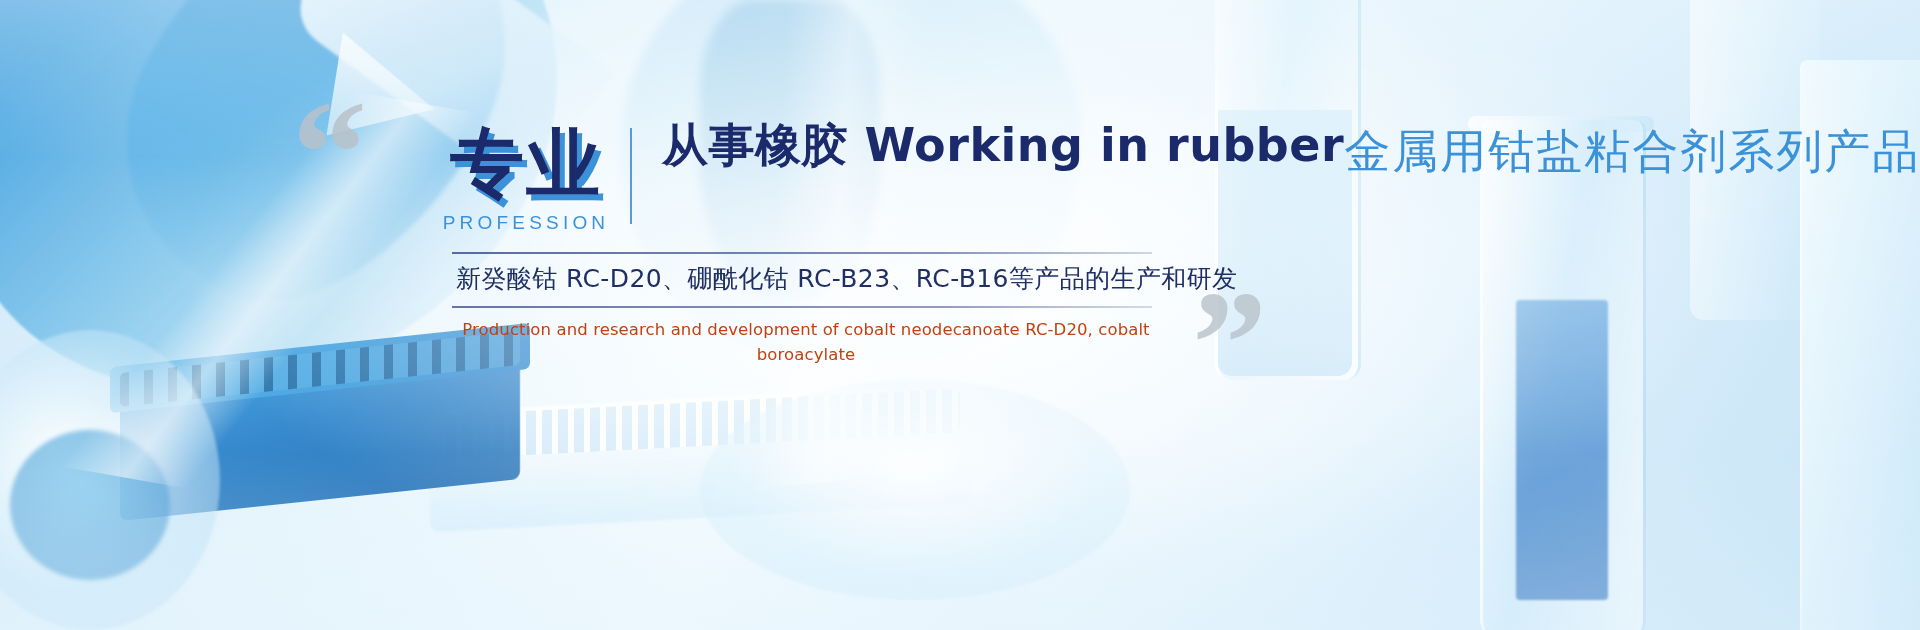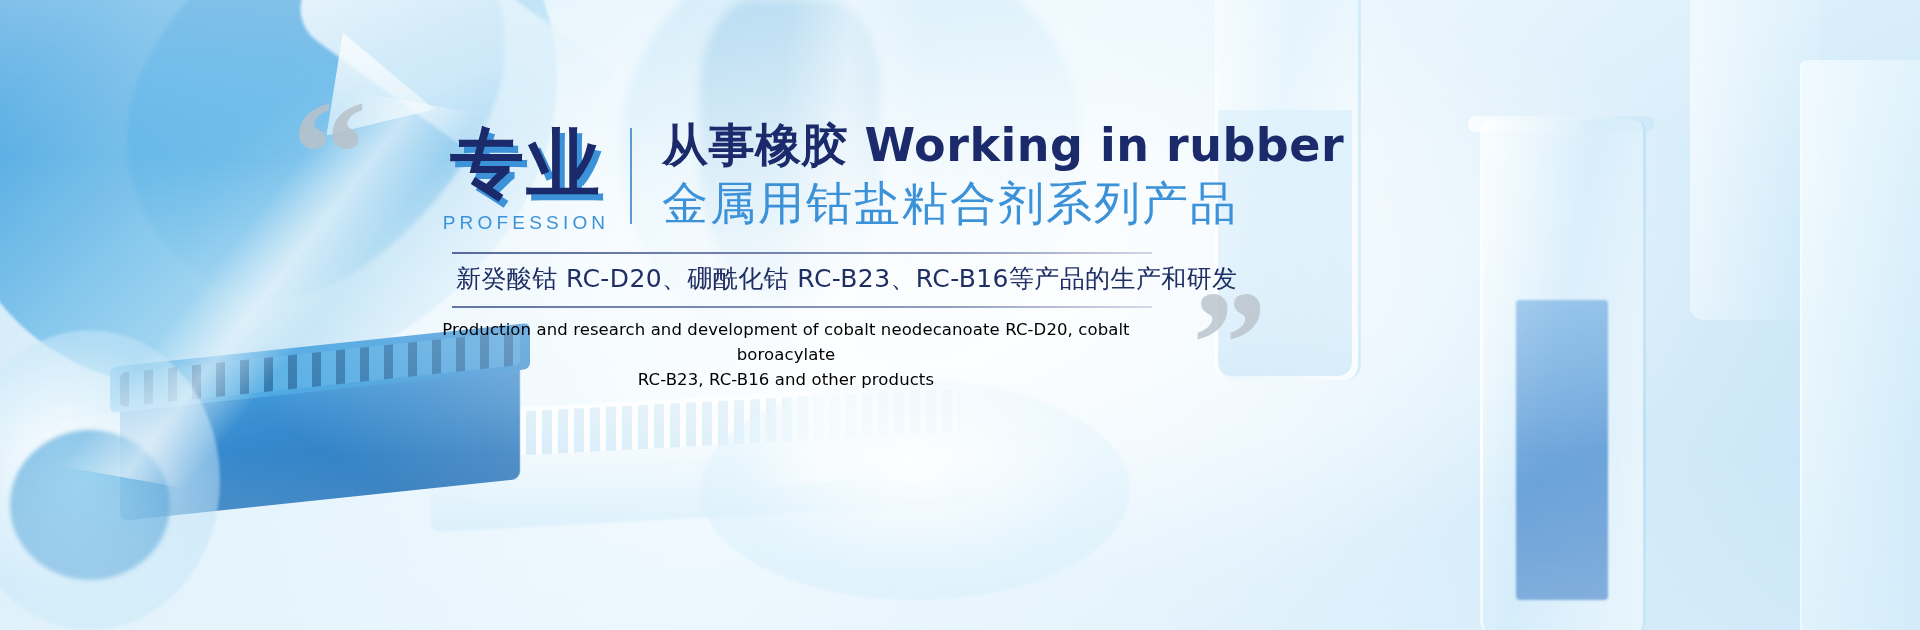--- a/index.html
+++ b/index.html
@@ -224,21 +224,21 @@
     white-space:nowrap;
   }
 
   .v-divider{
     width:2px;height:96px;
     background:#4a8fd0;
     margin:8px 30px 0 26px;
     opacity:.9;
   }
 
-  .titles{display:flex;flex-direction:column;}
+  .titles{display:flex;flex-direction:row;}
   .title-line1{
     font-family:"DejaVu Sans","Liberation Sans",sans-serif;
     font-size:46px;font-weight:700;line-height:1.12;
     color:#1b2a6b;white-space:nowrap;letter-spacing:.5px;
   }
   .title-line2{
     font-family:"DejaVu Sans","Liberation Sans",sans-serif;
     font-size:46px;font-weight:400;line-height:1.12;
     color:#3b92d9;white-space:nowrap;letter-spacing:2px;
     margin-top:6px;
@@ -256,25 +256,25 @@
     font-size:25px;font-weight:400;color:#1f2f63;
     letter-spacing:.4px;white-space:nowrap;
   }
 
   .rule2{
     position:absolute;left:452px;top:306px;width:700px;height:2px;
     background:linear-gradient(90deg,rgba(40,60,130,.7),rgba(40,60,130,.5) 70%,rgba(40,60,130,.18));
   }
 
   .desc{
-    position:absolute;left:436px;top:318px;width:700px;
+    position:absolute;left:456px;top:318px;width:700px;
     text-align:center;
     font-family:"DejaVu Sans","Liberation Sans",sans-serif;
     font-size:16.5px;line-height:1.5;
-    color:#000000;
+    color:#c2410c;
     letter-spacing:.1px;
   }
   .desc span{display:block;}
 </style>
 </head>
 <body>
 
 <div class="banner">
 
   <div class="bg">
@@ -326,17 +326,16 @@
       </div>
 
     </div>
 
     <div class="rule"></div>
     <div class="subtitle">新癸酸钴 RC-D20、硼酰化钴 RC-B23、RC-B16等产品的生产和研发</div>
     <div class="rule2"></div>
 
     <div class="desc">
       <span>Production and research and development of cobalt neodecanoate RC-D20, cobalt boroacylate</span>
-      <span>RC-B23, RC-B16 and other products</span>
     </div>
 
   </div>
 </div>
 
 </body></html>

